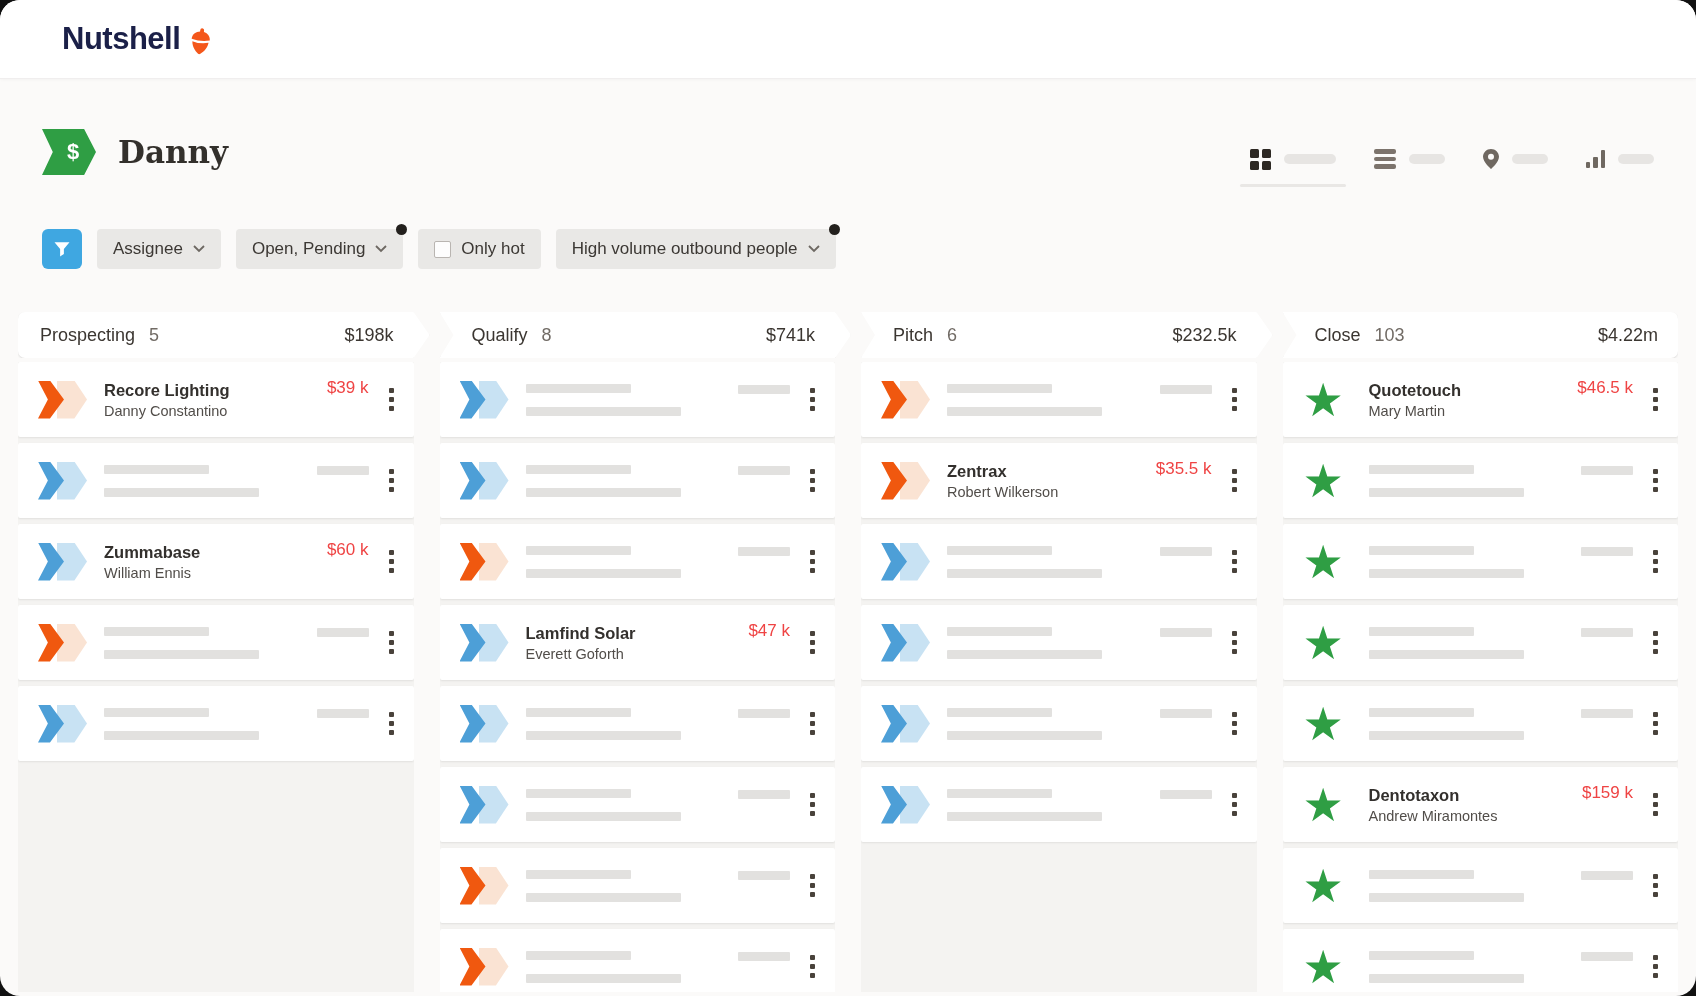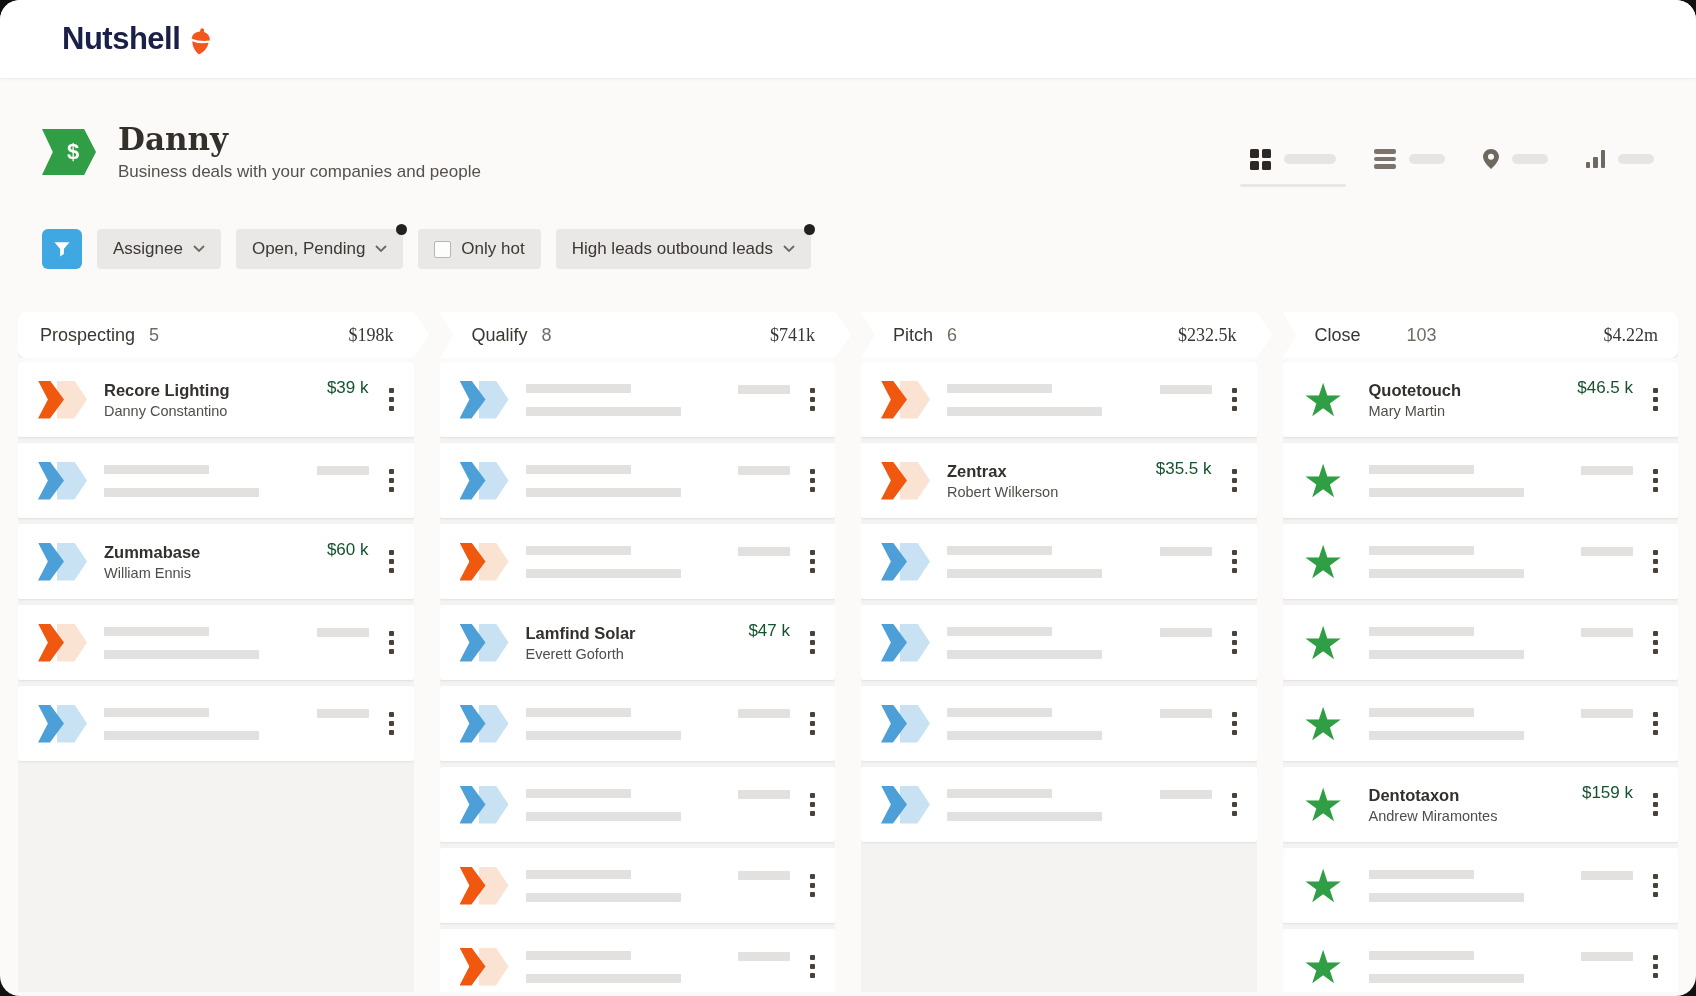--- a/index.html
+++ b/index.html
@@ -43,47 +43,47 @@
   .pill .dot{position:absolute;top:-5px;right:-4px;width:11px;height:11px;border-radius:50%;background:#23201d;}
   .checkbox{width:15px;height:15px;border:1px solid #b9b5b1;border-radius:2px;background:#fdfdfd;display:inline-block;}
 
   
   .board{display:flex;gap:26px;padding:0 18px;margin-top:43px;height:680px;overflow:hidden;align-items:stretch;}
   .column{flex:1;display:flex;flex-direction:column;min-width:0;}
   .col-header{height:46px;background:#fff;box-shadow:0 1px 2px rgba(0,0,0,.12);display:flex;align-items:center;
               padding:0 20px 0 22px;font-size:18px;color:#3b3631;position:relative;box-sizing:border-box;flex:none;}
   .col-header .col-name{white-space:nowrap;}
   .col-header .col-count{color:#716b65;margin-left:14px;}
-  .col-header .col-value{margin-left:auto;white-space:nowrap;font-family:Liberation Serif, serif;}
+  .col-header .col-value{margin-left:auto;white-space:nowrap;}
   .col-header.first{width:calc(100% + 16px);border-radius:7px 0 0 7px;
       clip-path:polygon(0 0,calc(100% - 16px) 0,100% 50%,calc(100% - 16px) 100%,0 100%);padding-right:36px;}
   .col-header.mid{width:calc(100% + 16px);padding-left:32px;
       clip-path:polygon(0 0,calc(100% - 16px) 0,100% 50%,calc(100% - 16px) 100%,0 100%,14px 50%);padding-right:36px;}
   .col-header.last{width:100%;border-radius:0 7px 7px 0;padding-left:32px;
-      clip-path:polygon(0 0,100% 0,100% 100%,0 100%,14px 50%);gap:32px;}
+      clip-path:polygon(0 0,100% 0,100% 100%,0 100%,14px 50%);}
   .col-track{margin-top:4px;background:#f4f3f1;flex:1;display:flex;flex-direction:column;gap:6px;overflow:hidden;}
 
   
   .card{height:75px;min-height:75px;background:#fff;border-radius:2px;box-shadow:0 1px 2px rgba(0,0,0,.08);
         display:flex;align-items:center;padding:0 16px 0 20px;box-sizing:border-box;cursor:pointer;}
   .lead-icon{width:50px;height:38px;position:relative;flex:none;margin-right:16px;}
   .lead-icon .c1{position:absolute;left:0;top:0;width:26px;height:38px;z-index:2;
         clip-path:polygon(0 0,46% 0,100% 50%,46% 100%,0 100%,38% 50%);}
   .lead-icon .c2{position:absolute;left:19px;top:0;width:30px;height:38px;z-index:1;
         clip-path:polygon(0 0,58% 0,100% 50%,58% 100%,0 100%);}
   .lead-icon.orange .c1{background:var(--orange);} .lead-icon.orange .c2{background:var(--orangePale);}
   .lead-icon.blue .c1{background:var(--blue);}     .lead-icon.blue .c2{background:var(--bluePale);}
   .lead-icon.star{display:flex;align-items:center;color:var(--green);font-size:46px;line-height:38px;}
   .card-body{display:flex;flex-direction:column;justify-content:center;gap:3px;min-width:0;}
   .company{font-size:16.5px;color:#33302d;white-space:nowrap;font-weight:bold;}
   .person{font-size:14.5px;color:#514d49;white-space:nowrap;}
   .sk{background:#e2e1df;border-radius:1px;height:9px;}
   .sk-line1{width:105px;margin-bottom:11px;}
   .sk-line2{width:155px;}
-  .card-value{margin-left:auto;align-self:flex-start;margin-top:16px;padding-right:16px;font-size:17px;color:#14532d;white-space:nowrap;}
+  .card-value{margin-left:auto;align-self:flex-start;margin-top:16px;padding-right:16px;font-size:17px;color:#ef4444;white-space:nowrap;}
   .card.skeleton .card-value{margin-top:23px;}
   .sk-value{width:52px;display:block;}
   .kebab{flex:none;border:none;background:none;display:flex;flex-direction:column;gap:4px;align-items:center;cursor:pointer;padding:4px;}
   .kebab span{width:5px;height:5px;background:#49423b;border-radius:1px;}
 </style>
 </head>
 <body>
 
 <div class="app" style="--navy: #1b2048; --acorn: #f4571b; --green: #2f9e44; --orange: #f0580f; --orangePale: #fae3d3; --blue: #4d9fd7; --bluePale: #c8e2f3; --filterBlue: #3fa7e1;">
 
@@ -96,21 +96,20 @@
         <path d="M3.5 14.5 Q12 17 20.5 14.5 C20 21 15 26 12 27.5 C9 26 4 21 3.5 14.5 Z" fill="#f4571b"></path>
       </svg>
     </div>
   </header>
 
   <section class="page-head">
     <div class="page-head-left">
       <div class="lead-tag">$</div>
       <div>
         <div class="page-title">Danny</div>
-        <div class="page-subtitle">Business deals with your companies and people</div>
       </div>
     </div>
 
     <div class="view-switcher">
       <button class="view-toggle active">
         <span class="icon-grid">
             <span></span>
             <span></span>
             <span></span>
             <span></span>
@@ -163,21 +162,21 @@
       </svg>
       <span class="dot"></span>
     </button>
 
     <button class="pill">
       <span class="checkbox"></span>
       <span>Only hot</span>
     </button>
 
     <button class="pill">
-      <span>High leads outbound leads</span>
+      <span>High volume outbound people</span>
       <svg width="12" height="8" viewBox="0 0 12 8">
         <path d="M1 1l5 5 5-5" fill="none" stroke="#6d6862" stroke-width="1.8"></path>
       </svg>
       <span class="dot"></span>
     </button>
   </section>
 
   <section class="board">
   <div class="column">
     <div class="col-header first">

